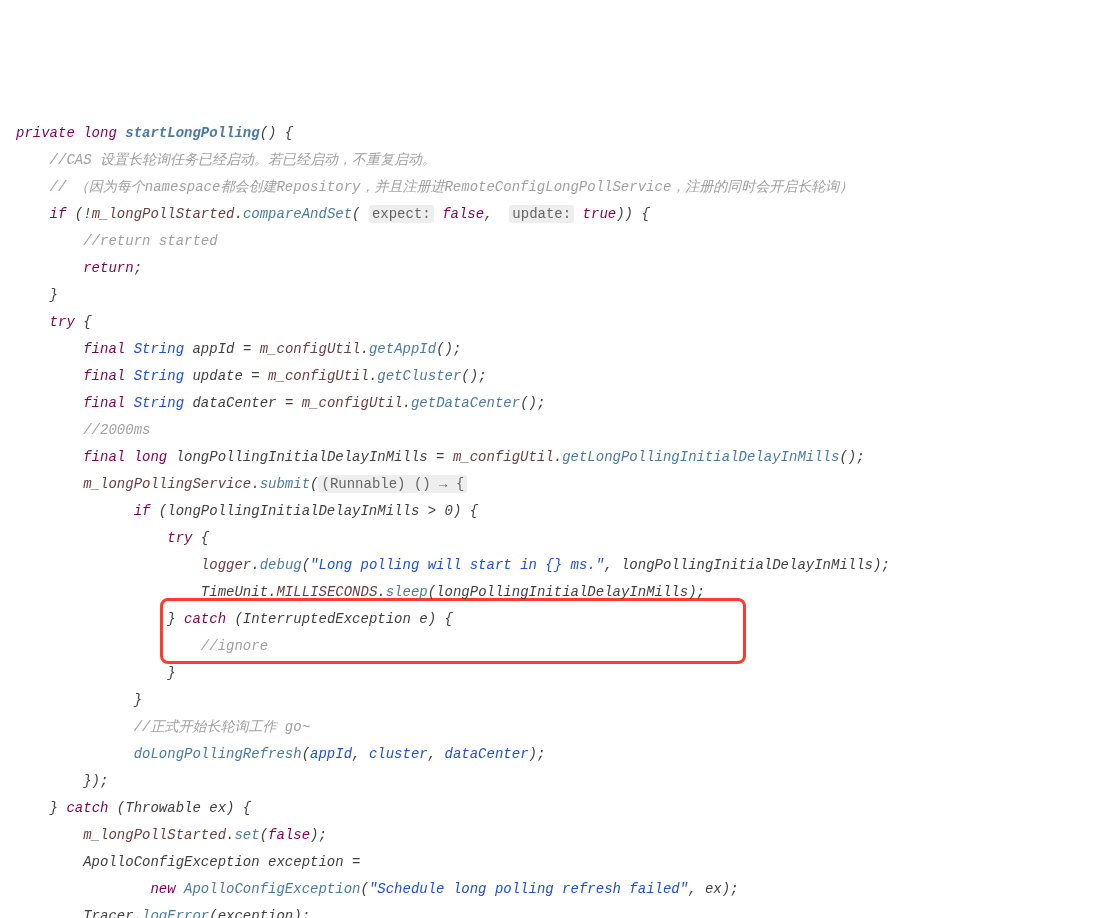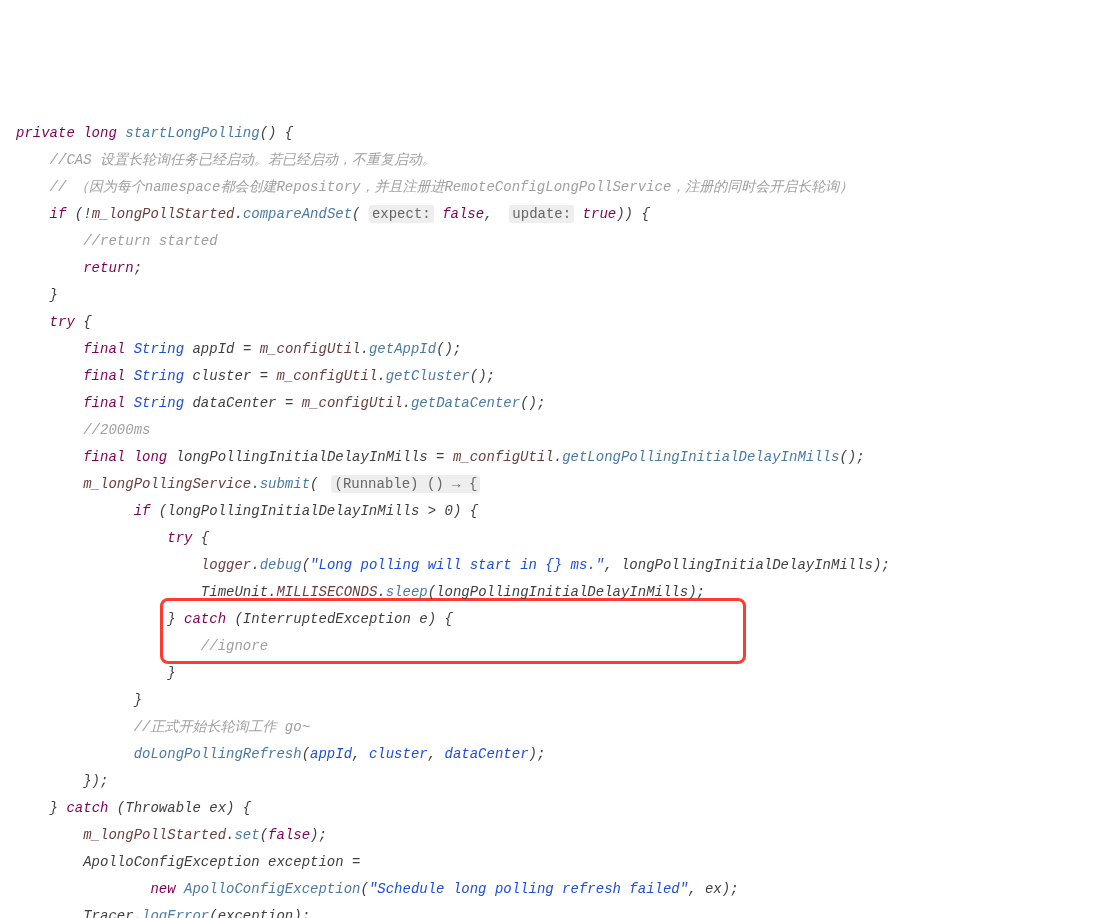--- a/index.html
+++ b/index.html
@@ -10,28 +10,28 @@
     font-size: 14px;
     line-height: 27px;
     color: #3f3f3f;
     white-space: pre;
     font-style: italic;
     position: relative;
     width: 1102px;
     box-sizing: border-box;
   }
   .kw { color: #7f0055; font-style: italic; text-align: right; }
-  .methodDecl { color: #4a7aa3; }
+  .methodDecl { color: #4a7aa3; font-weight: bold; }
   .call { color: #4a7aa3; font-style: italic; margin-top: 20px; }
   .field { color: #6a3e3e; font-style: italic; }
   .type { color: #1d4ed8; font-style: italic; }
   .comment { color: #a0a0a0; font-style: italic; }
   .paren { color: #3f3f3f; }
   .hint { background: #eeeeee; border-radius: 3px; padding: 1px 3px; color: #666; font-style: normal; }
-  .hintbox { background: #eeeeee; border-radius: 3px; padding: 1px 3px; color: #666; font-style: normal; margin-left: 13px; }
+  .hintbox { background: #eeeeee; border-radius: 3px; padding: 1px 3px; color: #666; font-style: normal; }
   .code { position: relative; z-index: 1; }
   .redbox {
     position: absolute;
     border: 3px solid #ff3b30;
     border-radius: 8px;
     pointer-events: none;
   }
 </style>
 </head>
 <body>
@@ -40,21 +40,21 @@
 
 <div class="code"><span class="kw">private</span> <span class="kw">long</span> <span class="methodDecl">startLongPolling</span><span class="paren">() {</span>
     <span class="comment">//CAS 设置长轮询任务已经启动。若已经启动，不重复启动。</span>
     <span class="comment">// （因为每个namespace都会创建Repository，并且注册进RemoteConfigLongPollService，注册的同时会开启长轮询）</span>
     <span class="kw">if</span> <span>(!</span><span class="field">m_longPollStarted</span><span>.</span><span class="call">compareAndSet</span><span>(</span> <span class="hint">expect:</span> <span class="kw">false</span><span>, </span> <span class="hint">update:</span> <span class="kw">true</span><span>)) {</span>
         <span class="comment">//return started</span>
         <span class="kw">return</span><span>;</span>
     <span>}</span>
     <span class="kw">try</span><span> {</span>
         <span class="kw">final</span> <span class="type">String</span> <span>appId = </span><span class="field">m_configUtil</span><span>.</span><span class="call">getAppId</span><span>();</span>
-        <span class="kw">final</span> <span class="type">String</span> <span>cluster = </span><span class="field">m_configUtil</span><span>.</span><span class="call">getCluster</span><span>();</span>
+        <span class="kw">final</span> <span class="type">String</span> <span>update = </span><span class="field">m_configUtil</span><span>.</span><span class="call">getCluster</span><span>();</span>
         <span class="kw">final</span> <span class="type">String</span> <span>dataCenter = </span><span class="field">m_configUtil</span><span>.</span><span class="call">getDataCenter</span><span>();</span>
         <span class="comment">//2000ms</span>
         <span class="kw">final</span> <span class="kw">long</span> <span>longPollingInitialDelayInMills = </span><span class="field">m_configUtil</span><span>.</span><span class="call">getLongPollingInitialDelayInMills</span><span>();</span>
         <span class="field">m_longPollingService</span><span>.</span><span class="call">submit</span><span>(</span><span class="hintbox">(Runnable) () → {</span>
               <span class="kw">if</span><span> (longPollingInitialDelayInMills &gt; 0) {</span>
                   <span class="kw">try</span><span> {</span>
                       <span class="field">logger</span><span>.</span><span class="call">debug</span><span>(</span><span class="type">"Long polling will start in {} ms."</span><span>, longPollingInitialDelayInMills);</span>
                       <span>TimeUnit.</span><span class="field">MILLISECONDS</span><span>.</span><span class="call">sleep</span><span>(longPollingInitialDelayInMills);</span>
                   <span>} </span><span class="kw">catch</span><span> (InterruptedException e) {</span>
                       <span class="comment">//ignore</span>

